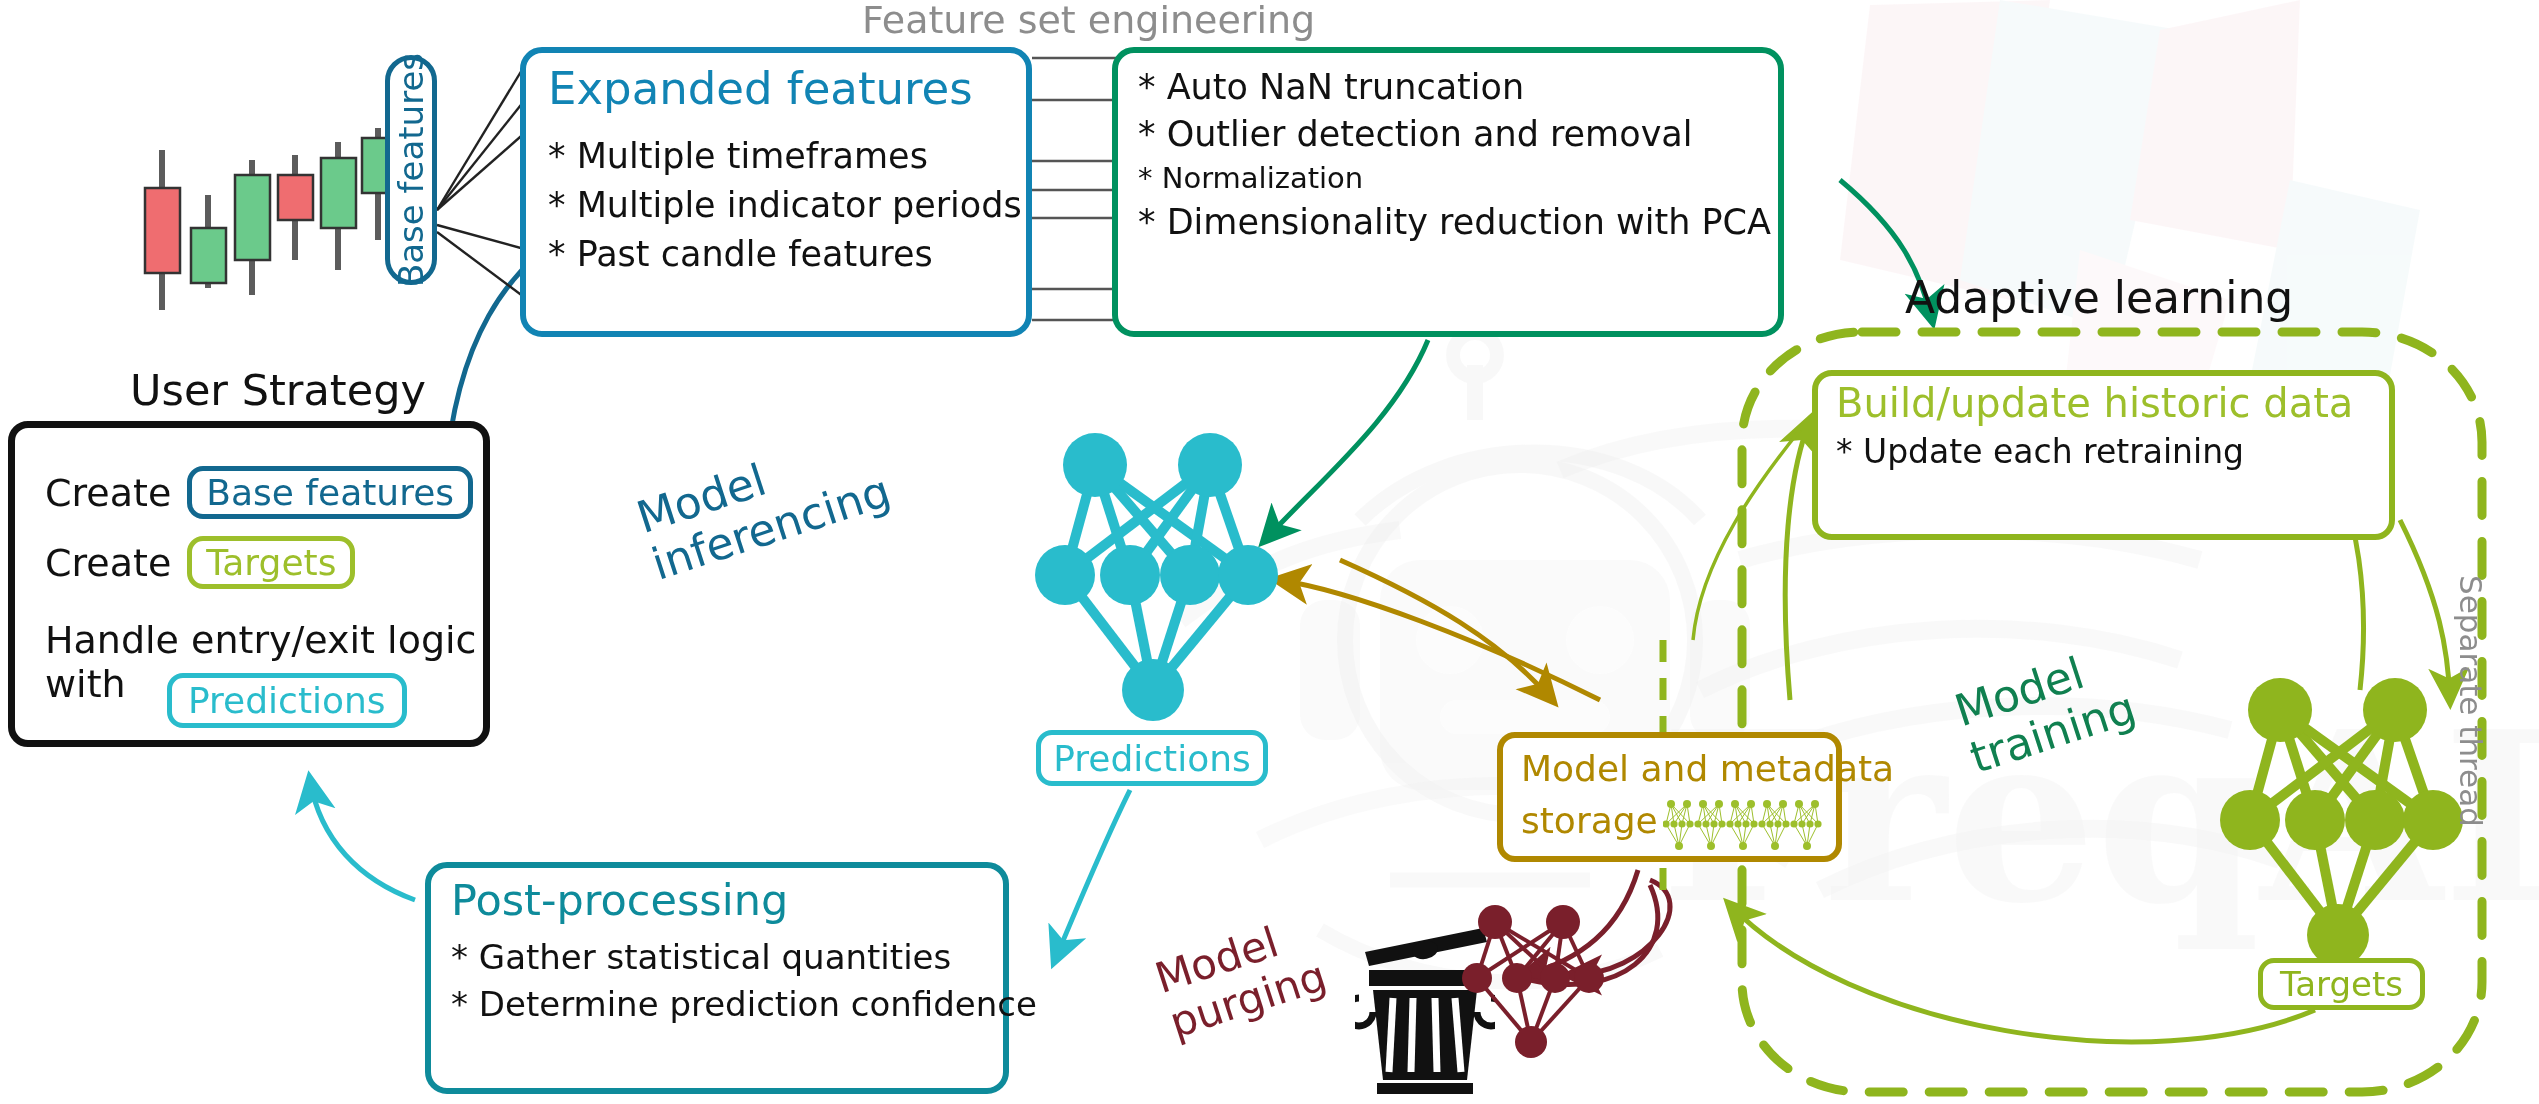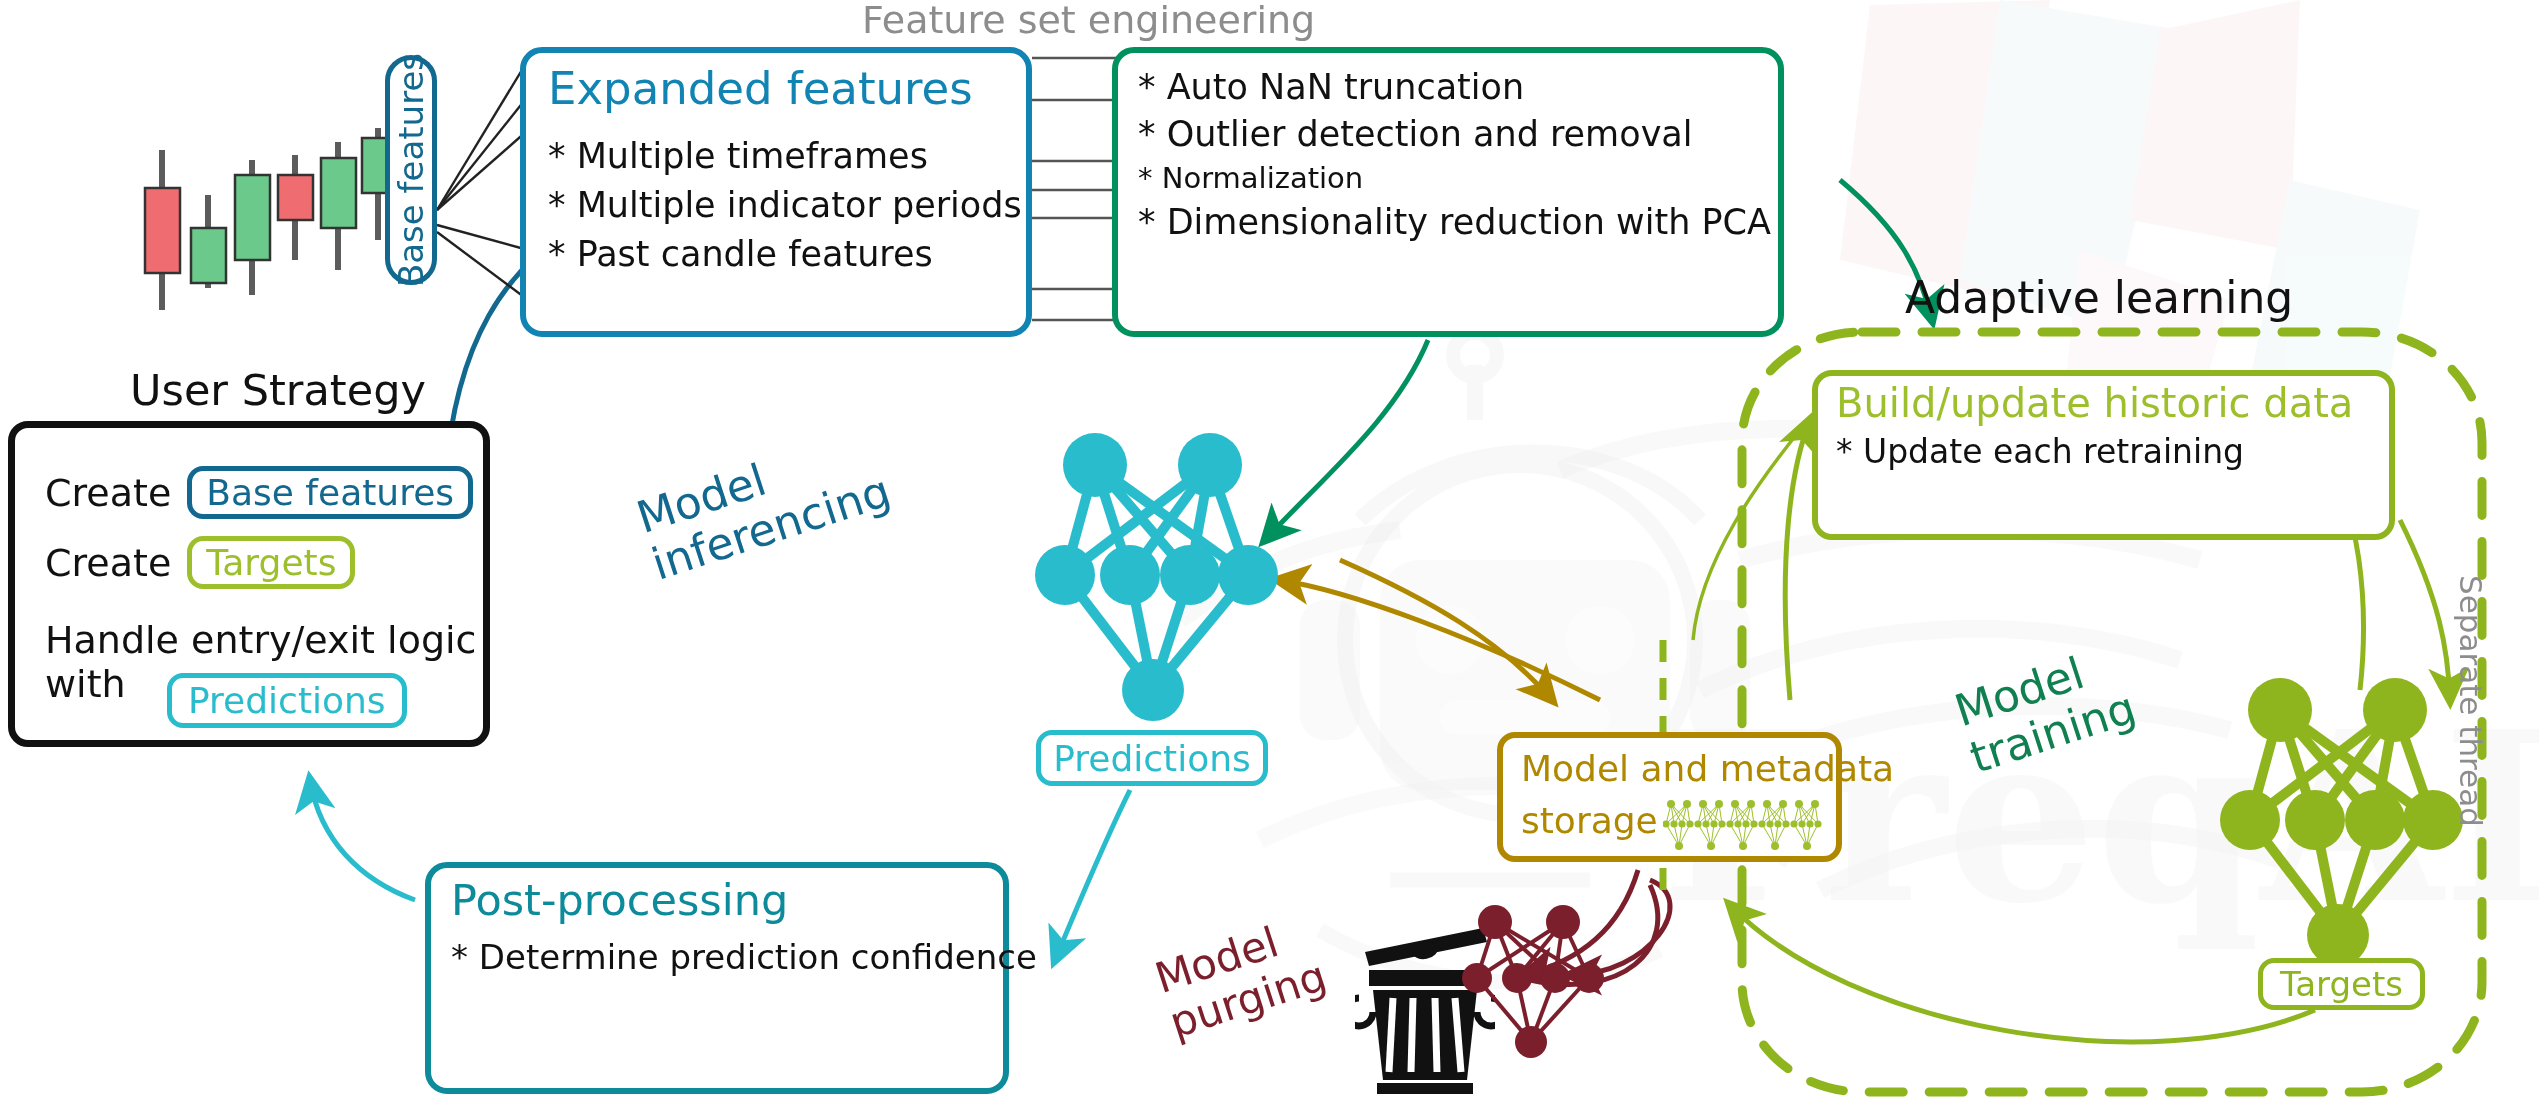--- a/index.html
+++ b/index.html
@@ -248,20 +248,21 @@
       <circle cx="133" cy="270" r="31"></circle>
     </g>
   </svg>
 
   <div class="pill" style="left:1036px;top:730px;width:232px;height:56px;border:5px solid #29bccc;border-radius:16px;
               font-size:36px;color:#29bccc;">Predictions</div>
 
   <div class="rbox" style="left:405px;top:862px;width:584px;height:232px;border:6px solid #0e8b9b;margin-left:20px;">
     <span class="box-title" style="margin:10px 0 0 20px;font-size:43px;color:#0e8b9b;">Post-processing</span>
     <ul class="bullets" style="margin:14px 0 0 20px;">
+      <li style="font-size:34px;color:#111;margin-bottom:7px;">* Gather statistical quantities</li>
       <li style="font-size:34px;color:#111;">* Determine prediction confidence</li>
     </ul>
   </div>
 
   <div class="rot" style="left:1160px;top:930px;font-size:42px;color:#7a1f2b;transform:rotate(-18deg);">Model
 purging</div>
 
   <svg class="node" style="left:1355px;top:920px;width:140px;height:180px;" viewBox="0 0 140 180">
     <g fill="#111">
       <path d="M10,32 L128,8 L132,22 L14,46 Z"></path>

